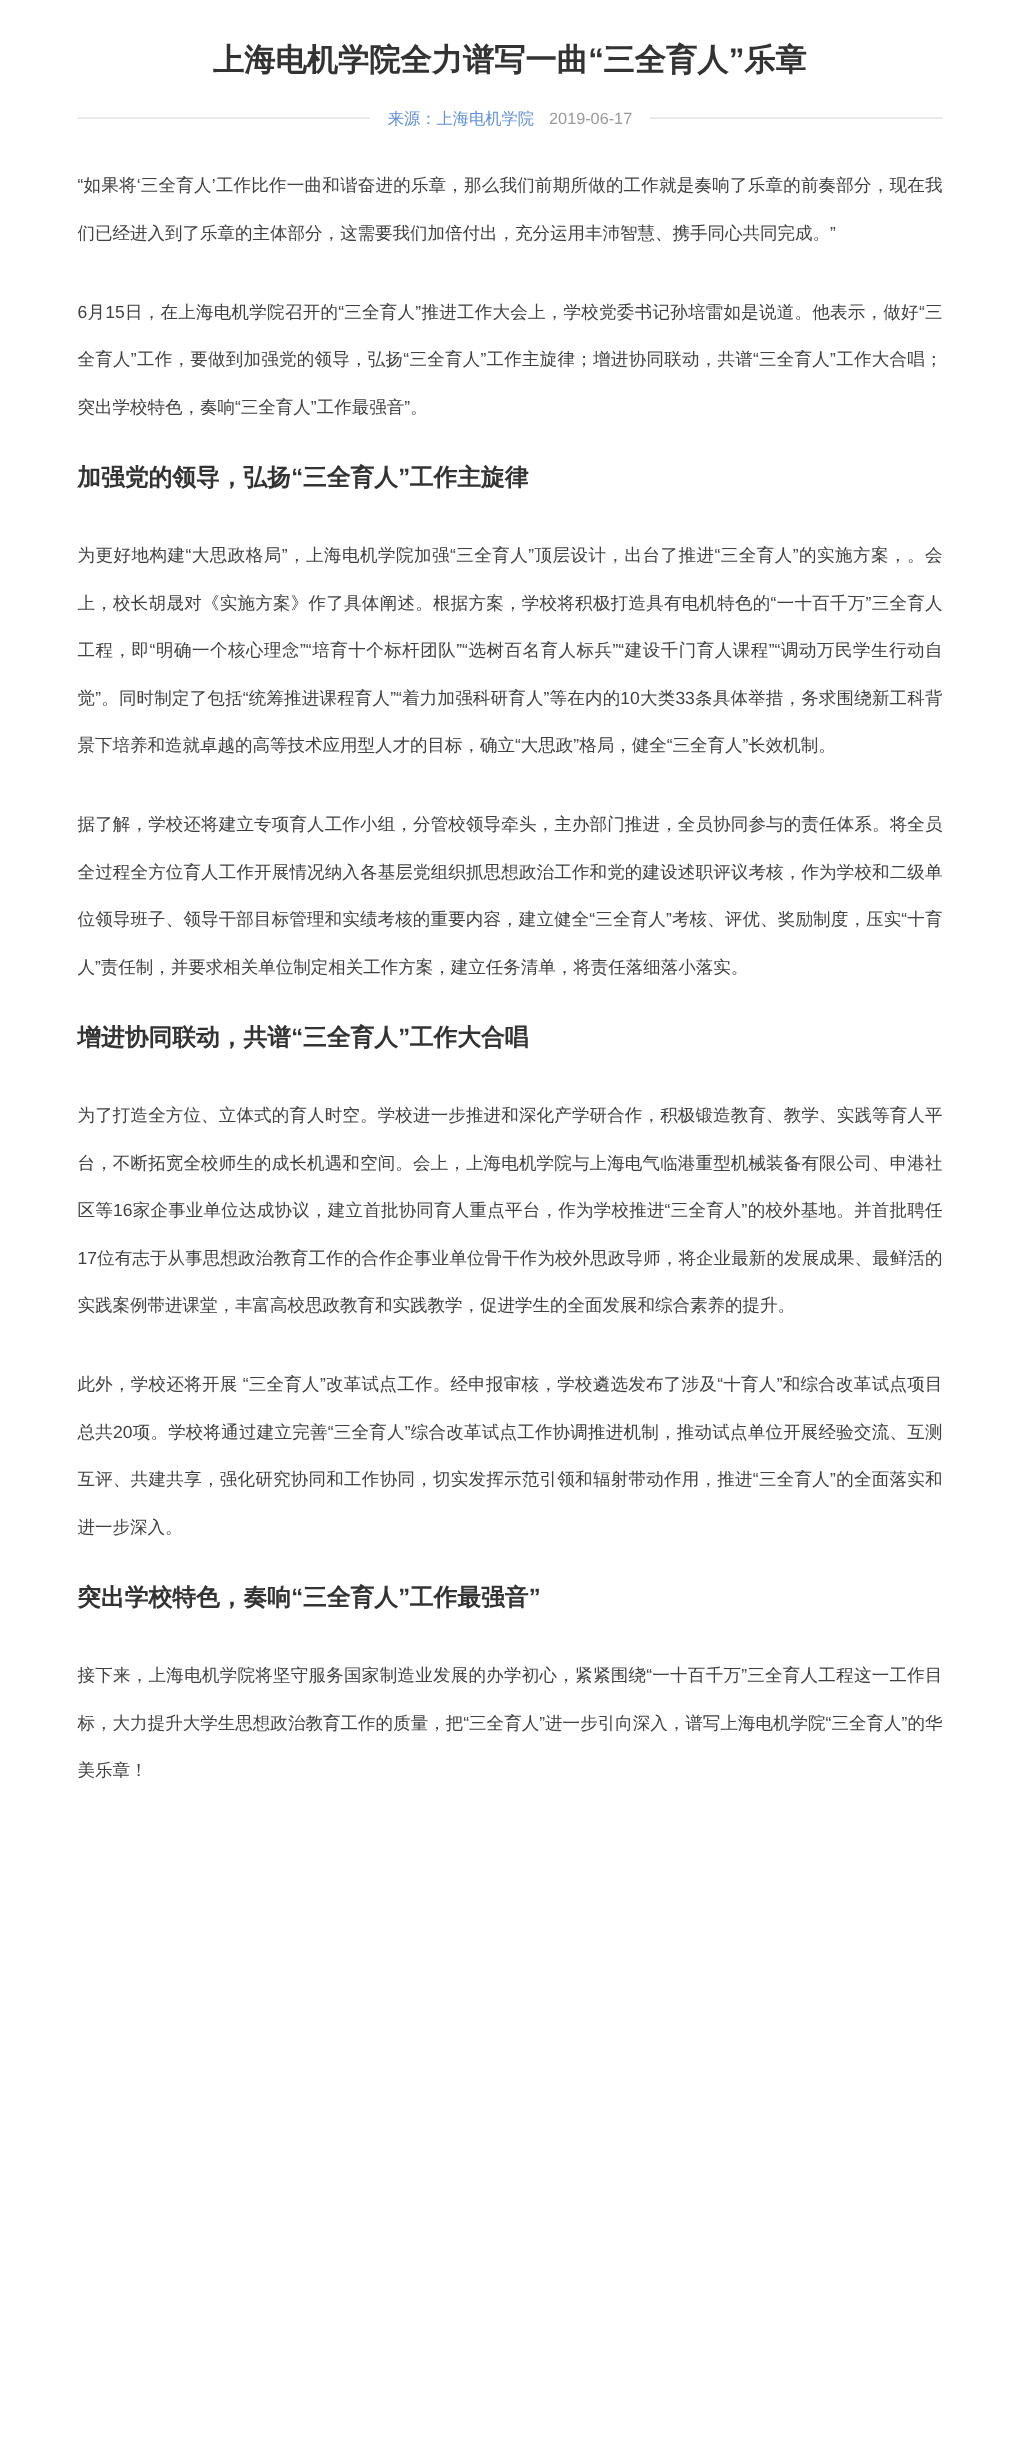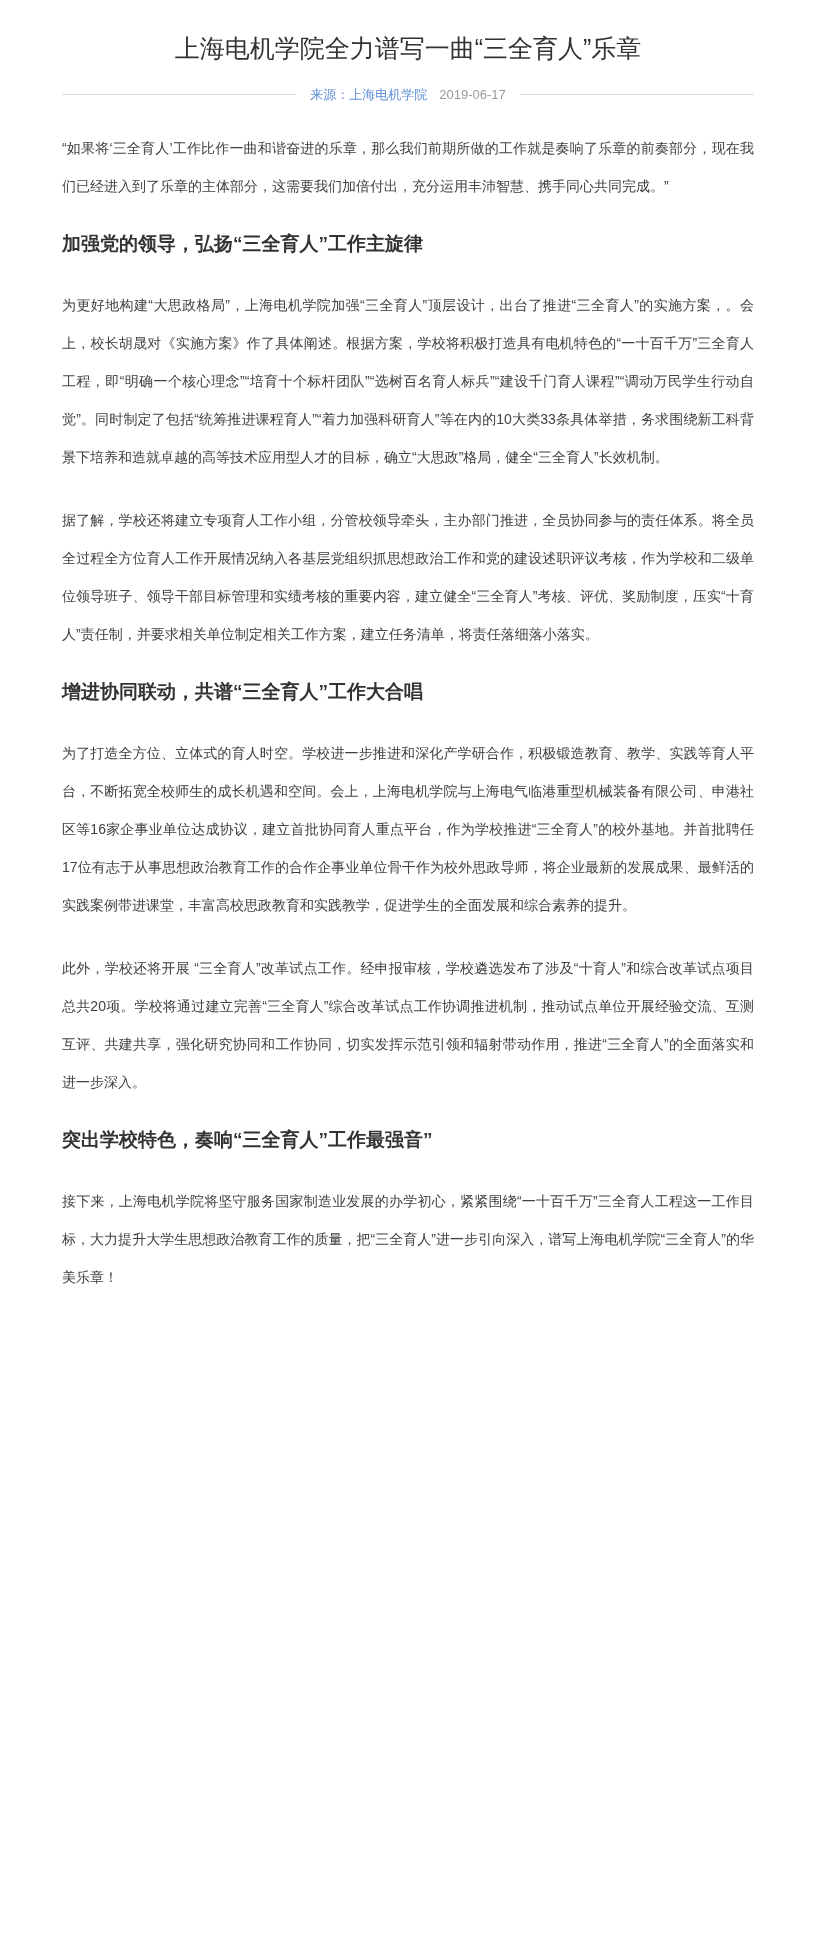--- a/index.html
+++ b/index.html
@@ -11,21 +11,21 @@
     width: 816px;
     font-family: "Liberation Sans", "DejaVu Sans", sans-serif;
   }
   .article {
     padding: 0 62px 60px 62px;
   }
   .article-title {
     margin: 32px 10px 20px 10px;
     font-size: 25px;
     line-height: 1.35;
-    font-weight: normal;
+    font-weight: bold;
     color: #333333;
     text-align: center;
   }
   .article-meta {
     display: flex;
     align-items: center;
     justify-content: center;
     font-size: 13px;
     color: #999999;
     margin: 0 0 24px 0;
@@ -71,20 +71,21 @@
 
   <div class="article-meta">
     <span class="meta-line"></span>
     <a class="source-link">来源：上海电机学院</a>
     <span class="article-date">2019-06-17</span>
     <span class="meta-line"></span>
   </div>
 
   <div class="article-body">
     <p>“如果将‘三全育人’工作比作一曲和谐奋进的乐章，那么我们前期所做的工作就是奏响了乐章的前奏部分，现在我们已经进入到了乐章的主体部分，这需要我们加倍付出，充分运用丰沛智慧、携手同心共同完成。”</p>
+    <p>6月15日，在上海电机学院召开的“三全育人”推进工作大会上，学校党委书记孙培雷如是说道。他表示，做好“三全育人”工作，要做到加强党的领导，弘扬“三全育人”工作主旋律；增进协同联动，共谱“三全育人”工作大合唱；突出学校特色，奏响“三全育人”工作最强音”。</p>
     <h2>加强党的领导，弘扬“三全育人”工作主旋律</h2>
     <p>为更好地构建“大思政格局”，上海电机学院加强“三全育人”顶层设计，出台了推进“三全育人”的实施方案，。会上，校长胡晟对《实施方案》作了具体阐述。根据方案，学校将积极打造具有电机特色的“一十百千万”三全育人工程，即“明确一个核心理念”“培育十个标杆团队”“选树百名育人标兵”“建设千门育人课程”“调动万民学生行动自觉”。同时制定了包括“统筹推进课程育人”“着力加强科研育人”等在内的10大类33条具体举措，务求围绕新工科背景下培养和造就卓越的高等技术应用型人才的目标，确立“大思政”格局，健全“三全育人”长效机制。</p>
     <p>据了解，学校还将建立专项育人工作小组，分管校领导牵头，主办部门推进，全员协同参与的责任体系。将全员全过程全方位育人工作开展情况纳入各基层党组织抓思想政治工作和党的建设述职评议考核，作为学校和二级单位领导班子、领导干部目标管理和实绩考核的重要内容，建立健全“三全育人”考核、评优、奖励制度，压实“十育人”责任制，并要求相关单位制定相关工作方案，建立任务清单，将责任落细落小落实。</p>
     <h2>增进协同联动，共谱“三全育人”工作大合唱</h2>
     <p>为了打造全方位、立体式的育人时空。学校进一步推进和深化产学研合作，积极锻造教育、教学、实践等育人平台，不断拓宽全校师生的成长机遇和空间。会上，上海电机学院与上海电气临港重型机械装备有限公司、申港社区等16家企事业单位达成协议，建立首批协同育人重点平台，作为学校推进“三全育人”的校外基地。并首批聘任17位有志于从事思想政治教育工作的合作企事业单位骨干作为校外思政导师，将企业最新的发展成果、最鲜活的实践案例带进课堂，丰富高校思政教育和实践教学，促进学生的全面发展和综合素养的提升。</p>
     <p>此外，学校还将开展 “三全育人”改革试点工作。经申报审核，学校遴选发布了涉及“十育人”和综合改革试点项目总共20项。学校将通过建立完善“三全育人”综合改革试点工作协调推进机制，推动试点单位开展经验交流、互测互评、共建共享，强化研究协同和工作协同，切实发挥示范引领和辐射带动作用，推进“三全育人”的全面落实和进一步深入。</p>
     <h2>突出学校特色，奏响“三全育人”工作最强音”</h2>
     <p>接下来，上海电机学院将坚守服务国家制造业发展的办学初心，紧紧围绕“一十百千万”三全育人工程这一工作目标，大力提升大学生思想政治教育工作的质量，把“三全育人”进一步引向深入，谱写上海电机学院“三全育人”的华美乐章！</p>
   </div>
 

